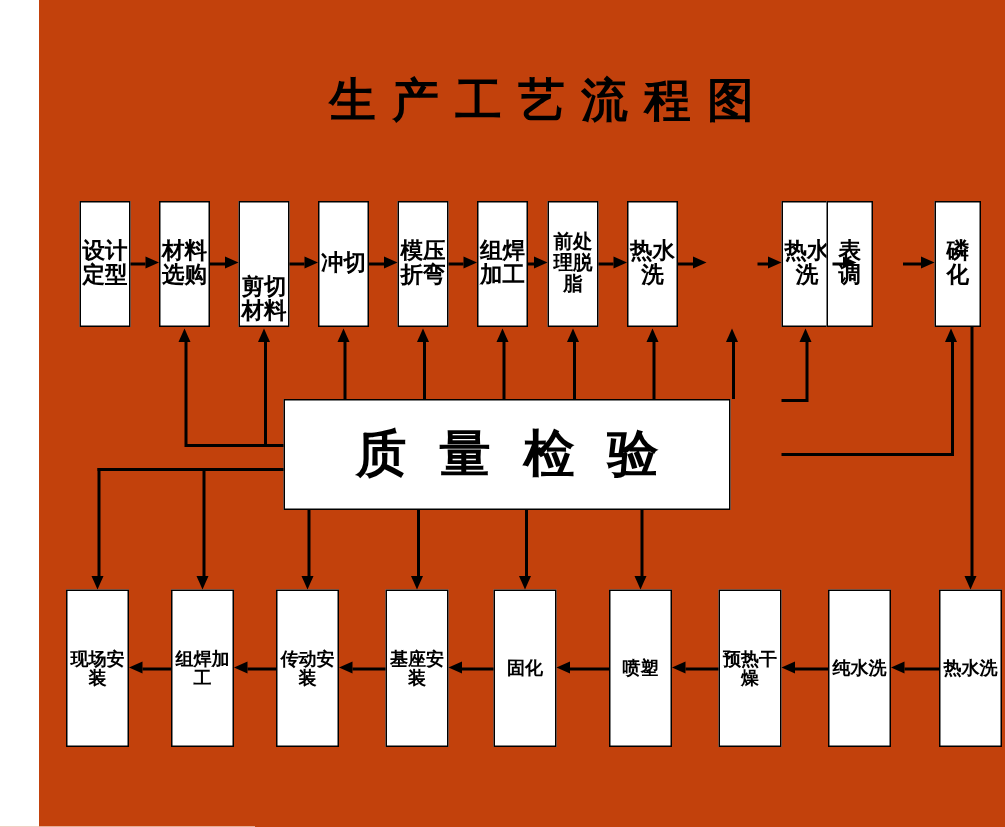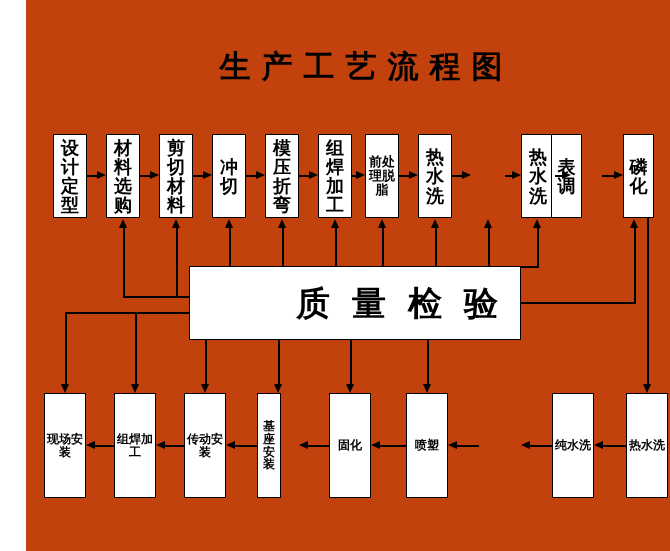--- a/index.html
+++ b/index.html
@@ -37,21 +37,21 @@
     color: #000000;
     display: flex;
     align-items: center;
     justify-content: center;
     text-align: center;
     font-weight: bold;
     line-height: 1.06;
     overflow: hidden;
   }
   .node.top {
-    font-size: 18px;
+    font-size: 15px;
     word-break: break-all;
     padding: 1px 0;
   }
   .node.bottom {
     font-size: 12px;
     word-break: break-all;
     padding: 1px 0;
   }
   .node.qc {
     font-size: 34px;
@@ -105,21 +105,21 @@
 <div id="page">
 
   <div id="title">生产工艺流程图</div>
 
   <div class="node top" style="left:27px;  top:134px; width:34px; height:84px;">
       <span class="txt">设计定型</span>
     </div>
   <div class="node top" style="left:80px;  top:134px; width:34px; height:84px;">
       <span class="txt">材料选购</span>
     </div>
-  <div class="node top" style="left:133px; top:134px; width:34px; height:84px;">
+  <div class="node top" style="left:133px; top:134px; width:34px; height:84px;align-items:flex-end;">
       <span class="txt">剪切材料</span>
     </div>
   <div class="node top" style="left:186px; top:134px; width:34px; height:84px;">
       <span class="txt">冲切</span>
     </div>
   <div class="node top" style="left:239px; top:134px; width:34px; height:84px;">
       <span class="txt">模压折弯</span>
     </div>
   <div class="node top" style="left:292px; top:134px; width:34px; height:84px;">
       <span class="txt">组焊加工</span>
@@ -156,41 +156,44 @@
   <div class="arrow right" style="left:383px; top:170.6px;"></div>
   <div class="hline" style="left:426px; top:175px; width:10px;"></div>
   <div class="arrow right" style="left:436px; top:170.6px;"></div>
   <div class="hline" style="left:479px; top:175px; width:7px;"></div>
   <div class="arrow right" style="left:486px; top:170.6px;"></div>
   <div class="hline" style="left:529px; top:175px; width:7px;"></div>
   <div class="arrow right" style="left:536px; top:170.6px;"></div>
   <div class="hline" style="left:576px; top:175px; width:12px;"></div>
   <div class="arrow right" style="left:588px; top:170.6px;"></div>
 
-  <div class="node qc" style="left:163px; top:266px; width:332px; height:74px;text-align:right;">
+  <div class="node qc" style="left:163px; top:266px; width:298px; height:74px;">
       <span class="txt">质量检验</span>
     </div>
 
   <div class="node bottom" style="left:18px;  top:393px; width:42px; height:105px;">
       <span class="txt">现场安装</span>
     </div>
   <div class="node bottom" style="left:88px;  top:393px; width:42px; height:105px;">
       <span class="txt">组焊加工</span>
     </div>
   <div class="node bottom" style="left:158px; top:393px; width:42px; height:105px;">
       <span class="txt">传动安装</span>
     </div>
-  <div class="node bottom" style="left:231px; top:393px; width:24px; height:105px;">
+  <div class="node bottom" style="left:231px; top:393px; width:42px; height:105px;">
       <span class="txt">基座安装</span>
     </div>
   <div class="node bottom" style="left:303px; top:393px; width:42px; height:105px;">
       <span class="txt">固化</span>
     </div>
   <div class="node bottom" style="left:380px; top:393px; width:42px; height:105px;">
       <span class="txt">喷塑</span>
+    </div>
+  <div class="node bottom" style="left:453px; top:393px; width:42px; height:105px;">
+      <span class="txt">预热干燥</span>
     </div>
   <div class="node bottom" style="left:526px; top:393px; width:42px; height:105px;">
       <span class="txt">纯水洗</span>
     </div>
   <div class="node bottom" style="left:600px; top:393px; width:42px; height:105px;">
       <span class="txt">热水洗</span>
     </div>
 
   <div class="hline" style="left:69px;  top:445px; width:19px;"></div>
   <div class="arrow left" style="left:60px;  top:440.6px;"></div>

